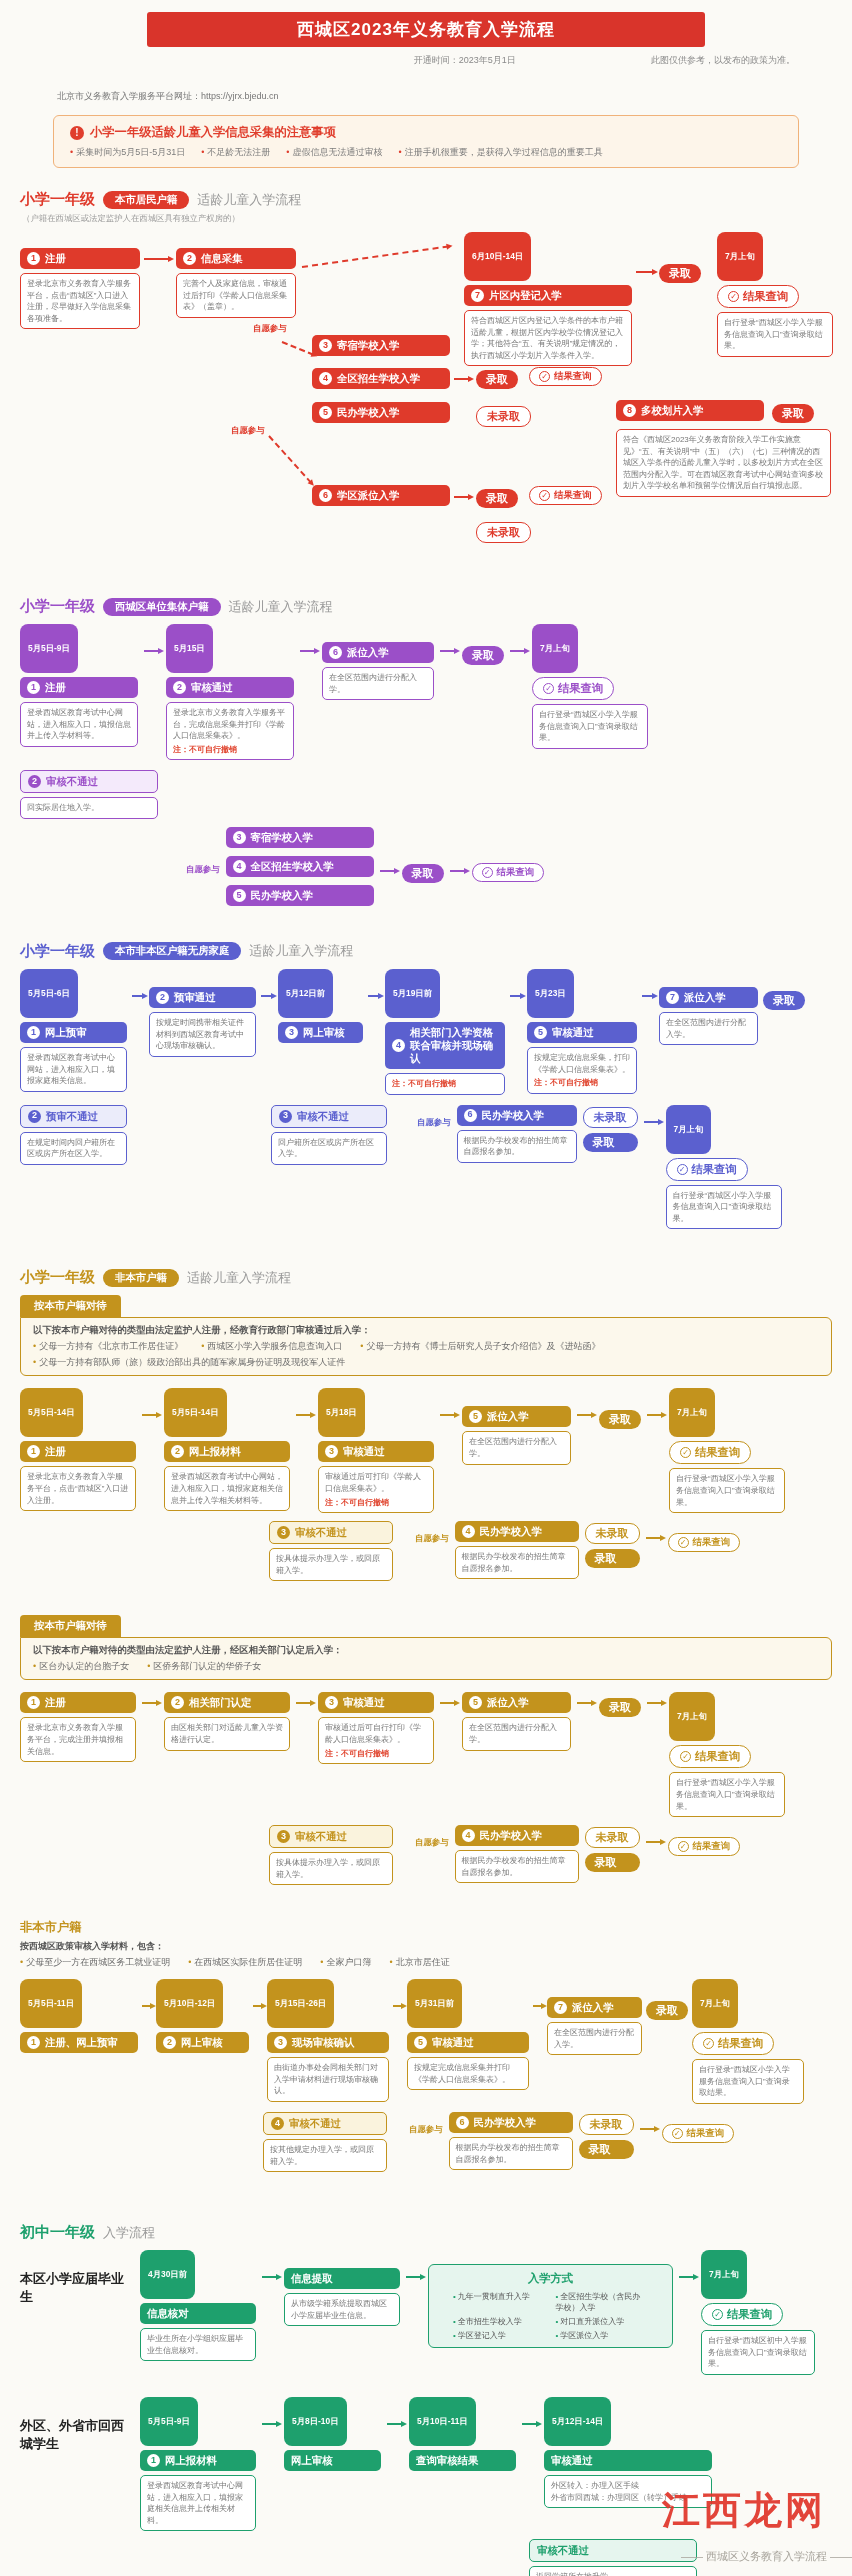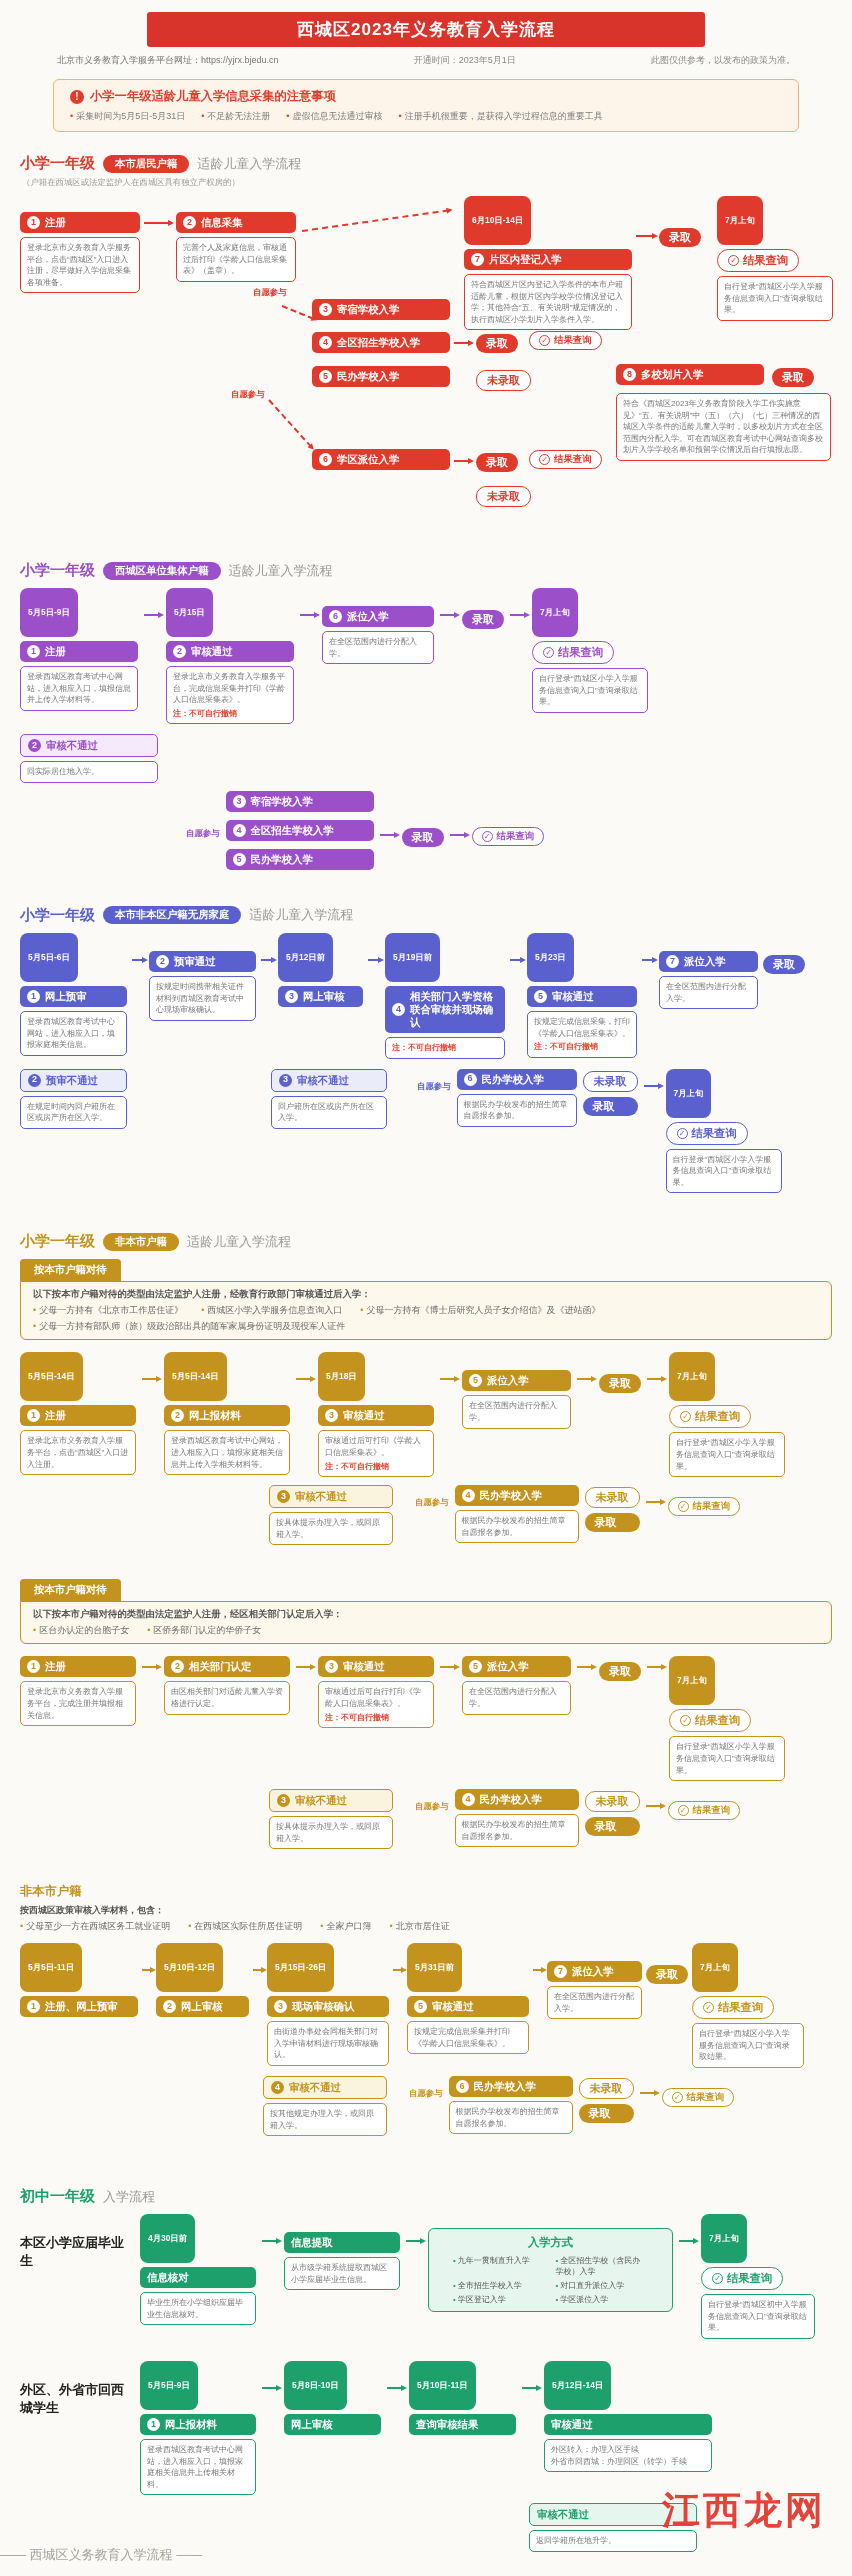--- a/index.html
+++ b/index.html
@@ -10,21 +10,21 @@
   
   .t-red{--c:#df3a2b;--cl:#fdece8;}
   .t-purple{--c:#9b4fc8;--cl:#f4eafb;}
   .t-blue{--c:#5b60cf;--cl:#ebecfa;}
   .t-gold{--c:#c3931d;--cl:#faf3dd;}
   .t-green{--c:#1ea06d;--cl:#e6f5ee;}
 
   .titlebar{width:558px;margin:12px auto 0;background:#d9342b;color:#fff;text-align:center;
     font-size:17px;font-weight:bold;padding:6px 0;border-radius:3px;letter-spacing:1px;}
   .inforow{display:flex;justify-content:space-between;padding:7px 57px 0;font-size:9px;color:#8a8a8a;}
-  .inforow .lnk{color:#777;}
+  .inforow .lnk{color:#777;margin-top:36px;}
 
   .notice{margin:12px 53px 0;border:1px solid #f0b27a;background:#fdf5ea;border-radius:6px;
     padding:8px 16px;display:flex;flex-direction:column;gap:5px;}
   .notice-t{display:flex;align-items:center;gap:6px;color:#e03e2d;font-weight:bold;font-size:12.3px;}
   .notice-i{flex:none;width:14px;height:14px;border-radius:50%;background:#e03e2d;color:#fff;font-size:10px;
     display:flex;align-items:center;justify-content:center;font-weight:bold;}
   .notice-items{display:flex;gap:4px 16px;font-size:9px;color:#7c7c7c;flex-wrap:wrap;}
   .notice-items span::before{content:"•";color:#e03e2d;margin-right:3px;}
 
   section{padding:0 20px;}
@@ -78,21 +78,21 @@
   .subtitle{color:var(--c);font-weight:bold;font-size:12.3px;margin-bottom:4px;}
   .introplain{font-size:9px;color:#6b6b6b;margin-bottom:10px;}
   .introplain .ihead{font-weight:bold;color:#555;display:block;margin-bottom:3px;}
 
   .method{border:1px solid var(--c);background:var(--cl);border-radius:6px;padding:6px 24px;width:245px;flex:none;}
   .method .mt{text-align:center;color:var(--c);font-weight:bold;font-size:11.3px;margin-bottom:5px;}
   .mitems{display:grid;grid-template-columns:1fr 1fr;gap:3px 10px;font-size:8px;color:#555;}
   .mitems span::before{content:"•";color:var(--c);margin-right:2px;}
   .glabel{flex:none;width:114px;font-size:13px;font-weight:bold;color:#222;margin-top:20px;}
 
-  .footer{position:absolute;bottom:12px;width:100%;text-align:left;font-size:13px;color:#a8a49c;}
+  .footer{position:absolute;bottom:12px;width:100%;text-align:right;font-size:11px;color:#a8a49c;}
   .wm{position:absolute;right:26px;bottom:40px;font-size:38px;font-weight:bold;color:#e0352a;
     letter-spacing:3px;opacity:.92;}
 </style>
 </head>
 <body>
 
 <div class="page">
 
   <div class="titlebar">西城区2023年义务教育入学流程</div>
   <div class="inforow">

